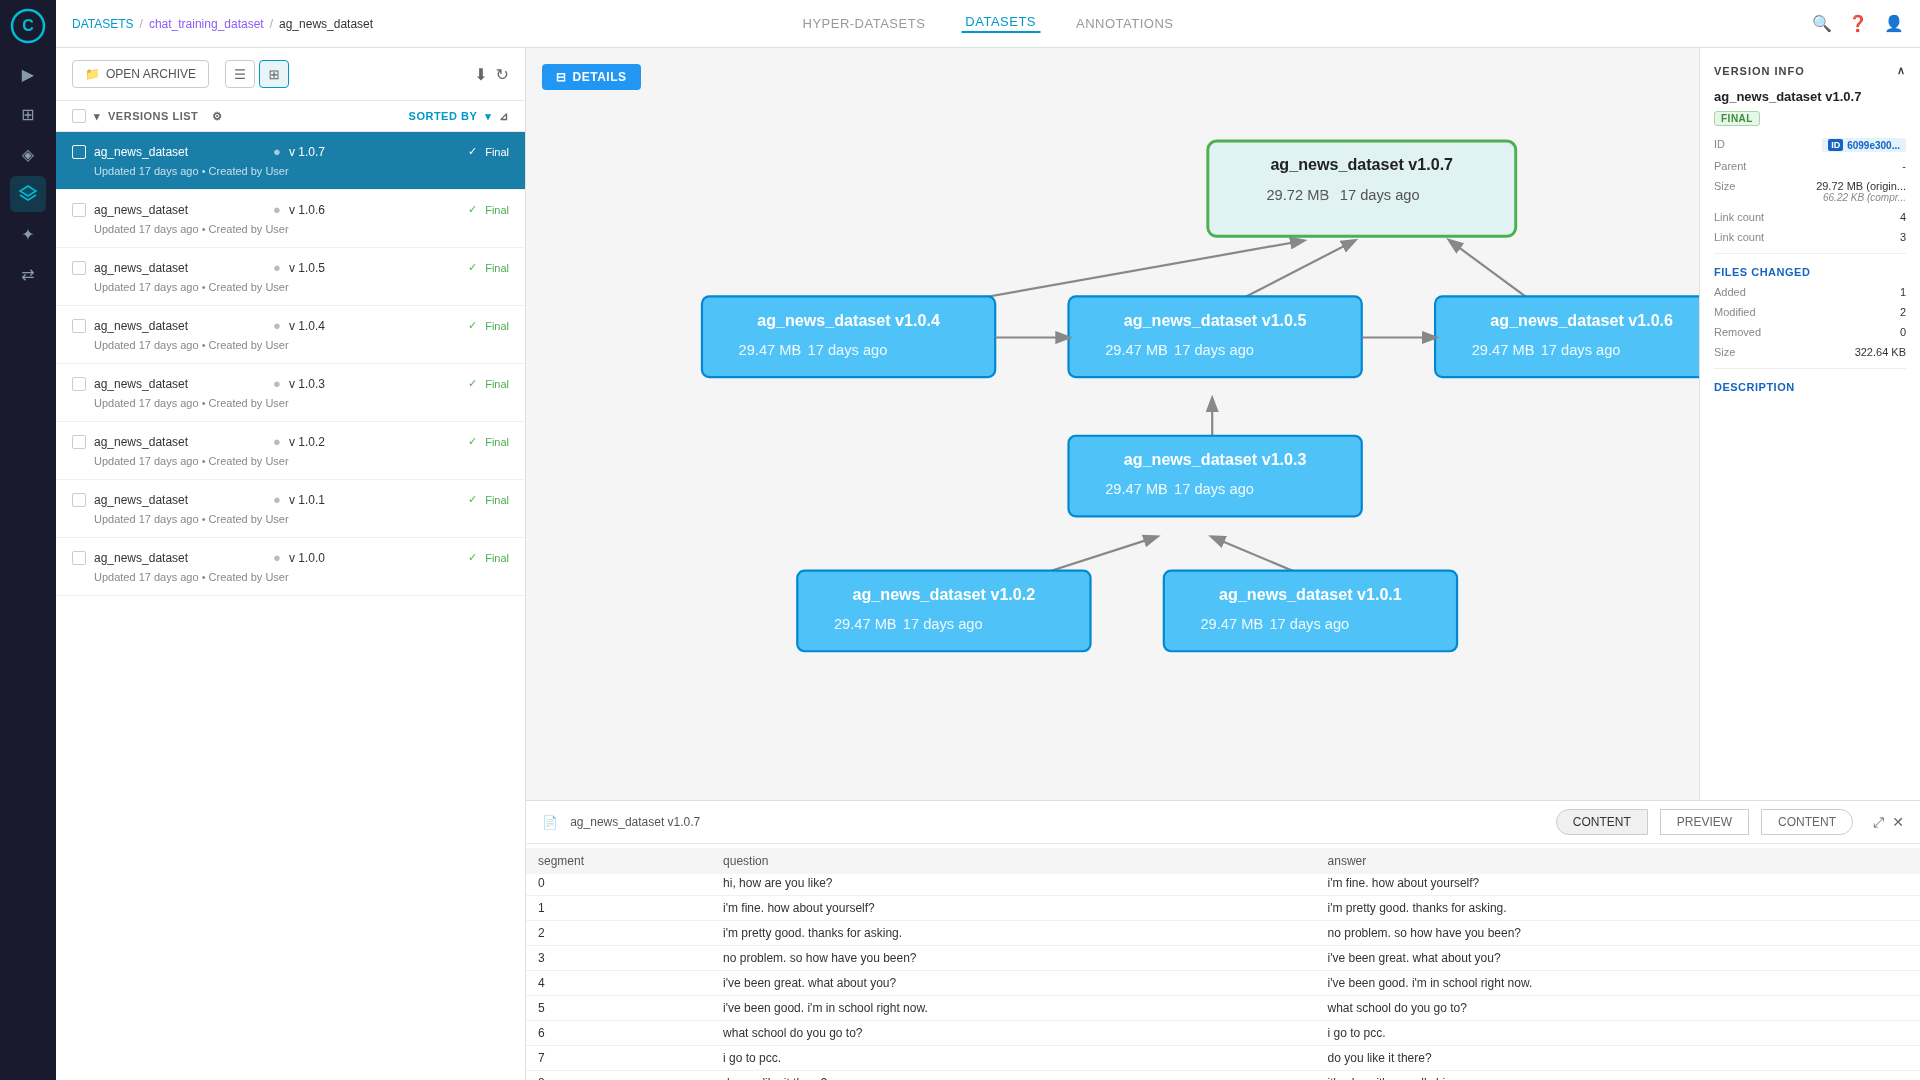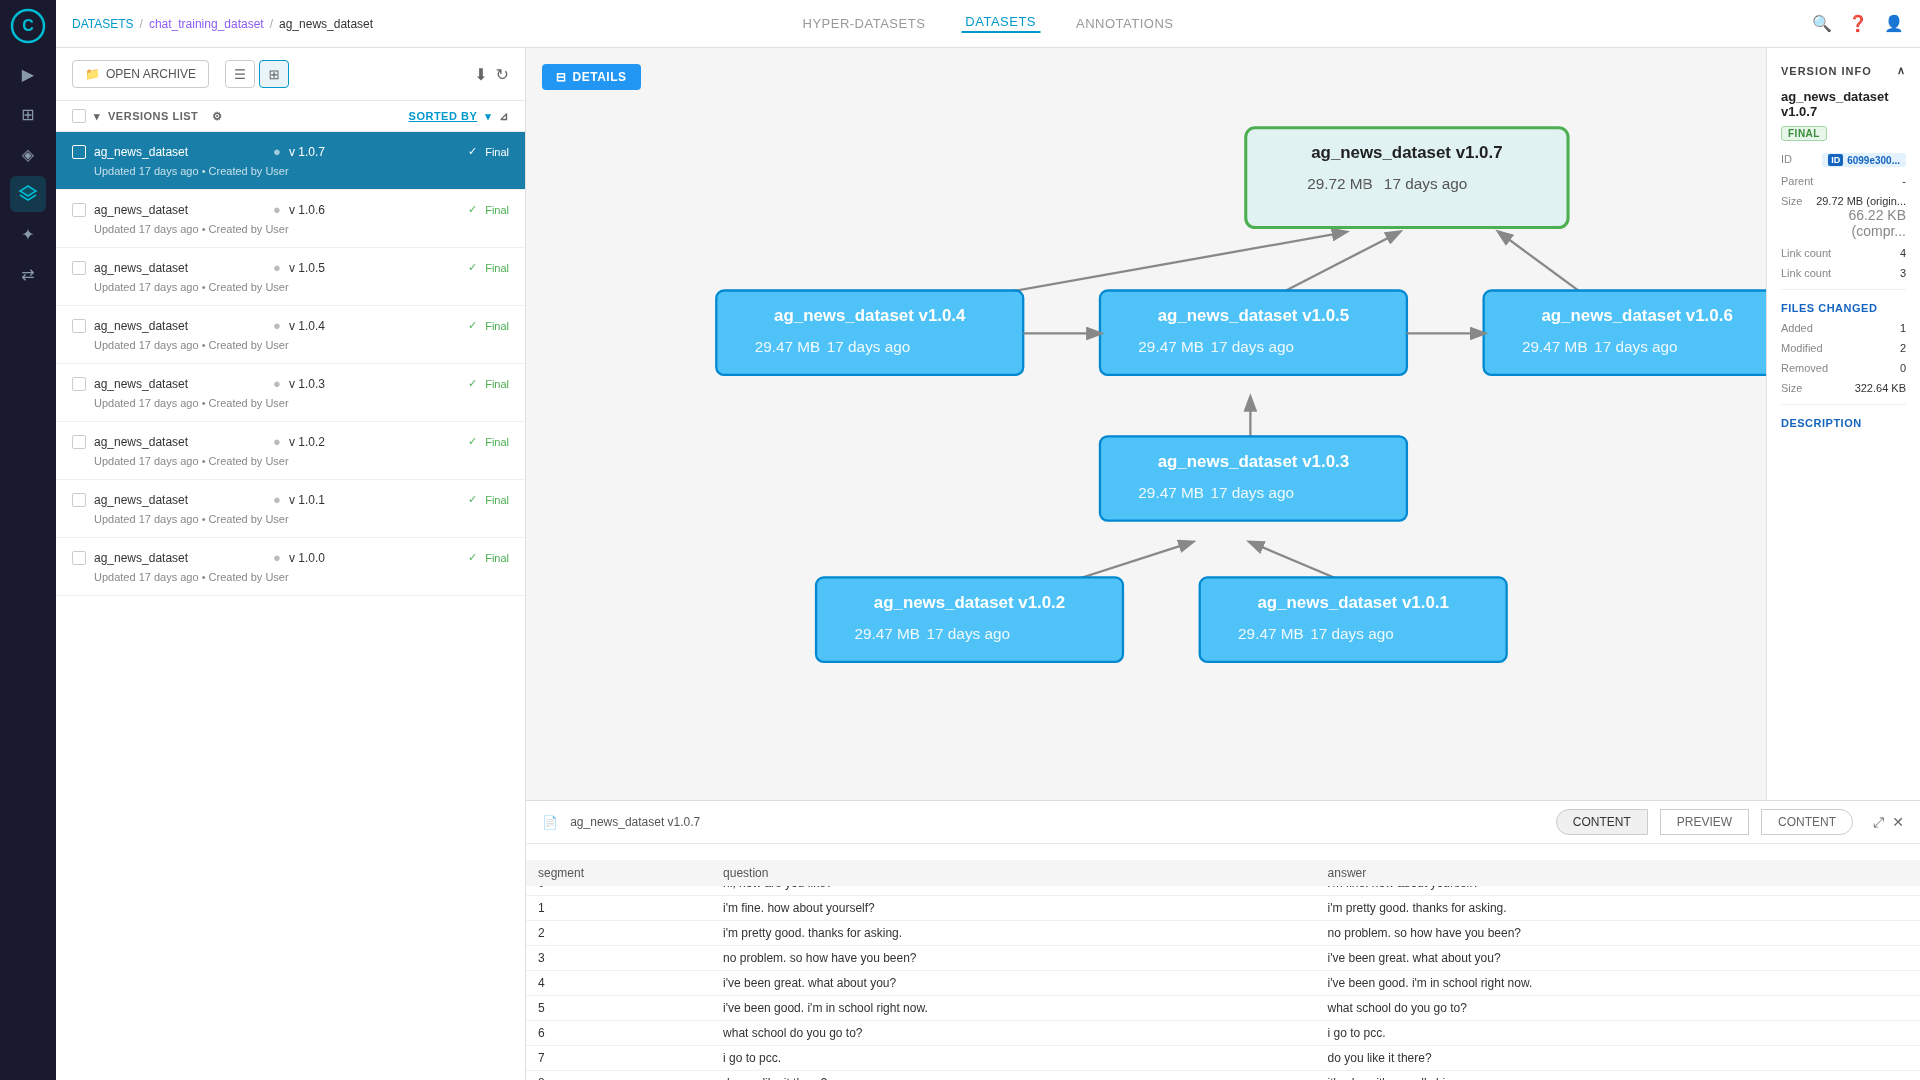--- a/index.html
+++ b/index.html
@@ -29,39 +29,39 @@
     .content-area { flex: 1; display: flex; overflow: hidden; }
 
     
     .left-panel { width: 470px; background: #fff; border-right: 1px solid #e0e0e0; display: flex; flex-direction: column; flex-shrink: 0; }
     .left-panel-toolbar { padding: 12px 16px; display: flex; align-items: center; gap: 8px; border-bottom: 1px solid #e8e8e8; }
     .btn-open-archive { display: flex; align-items: center; gap: 6px; padding: 6px 12px; border: 1px solid #ccc; border-radius: 4px; background: #fff; cursor: pointer; font-size: 12px; color: #555; }
     .btn-view { width: 30px; height: 28px; border: 1px solid #ccc; border-radius: 4px; background: #fff; cursor: pointer; display: flex; align-items: center; justify-content: center; color: #666; }
     .btn-view.active { background: #e8f4f8; border-color: #0099cc; }
     .versions-list-header { padding: 8px 16px; display: flex; align-items: center; gap: 8px; border-bottom: 1px solid #e8e8e8; font-size: 11px; color: #666; font-weight: 600; letter-spacing: 0.5px; }
     .versions-list-header .checkbox { width: 14px; height: 14px; border: 1px solid #ccc; border-radius: 2px; cursor: pointer; }
-    .sorted-by { margin-left: auto; color: #0099cc; cursor: pointer; text-decoration: underline; }
+    .sorted-by { margin-left: auto; color: #0099cc; cursor: pointer; }
     .filter-icon { cursor: pointer; color: #666; }
 
     
     .versions-list { flex: 1; overflow-y: auto; }
     .version-item { padding: 12px 16px; border-bottom: 1px solid #f0f0f0; cursor: pointer; display: flex; flex-direction: column; gap: 6px; }
     .version-item.selected { background: #1a7fa8; color: #fff; }
     .version-item-top { display: flex; align-items: center; gap: 8px; }
     .version-item-checkbox { width: 14px; height: 14px; border: 1px solid #ccc; border-radius: 2px; flex-shrink: 0; }
     .version-item.selected .version-item-checkbox { border-color: #fff; background: #1a7fa8; }
     .version-name { font-size: 12px; font-weight: 500; flex: 1; }
     .version-tag { font-size: 11px; font-weight: 500; }
     .version-item.selected .version-tag { color: #fff; }
     .version-tag:not(.selected-tag) { color: #4caf50; }
     .check-icon { color: #4caf50; font-size: 11px; }
     .version-item.selected .check-icon { color: #fff; }
     .version-meta { font-size: 11px; color: #888; padding-left: 22px; }
     .version-item.selected .version-meta { color: rgba(255,255,255,0.75); }
-    .right-panel { width: 154px; background: #fff; border-left: 1px solid #e0e0e0; flex-shrink: 0; padding: 16px 14px; overflow-y: auto; }
+    .right-panel { width: 221px; background: #fff; border-left: 1px solid #e0e0e0; flex-shrink: 0; padding: 16px 14px; overflow-y: auto; }
 
     
     .graph-area { flex: 1; position: relative; overflow: hidden; min-height: 350px; }
     .details-btn { position: absolute; top: 16px; left: 16px; display: flex; align-items: center; gap: 6px; padding: 6px 14px; background: #2196f3; color: #fff; border: none; border-radius: 4px; cursor: pointer; font-size: 12px; font-weight: 600; letter-spacing: 0.5px; }
 
     
     .graph-svg { width: 100%; height: 100%; }
 
     
     .bottom-panel { height: 280px; border-top: 1px solid #ddd; background: #fff; display: flex; flex-direction: column; }
@@ -71,21 +71,21 @@
     .tab-btn { padding: 5px 16px; border: 1px solid #ccc; background: #fff; cursor: pointer; font-size: 12px; color: #666; }
     .tab-btn:first-child { border-radius: 20px 0 0 20px; }
     .tab-btn:last-child { border-radius: 0 20px 20px 0; }
     .tab-btn.active { background: #f0f0f0; color: #333; font-weight: 500; }
     .bottom-panel-icons { display: flex; gap: 8px; margin-left: 8px; }
     .bp-icon { cursor: pointer; color: #666; font-size: 14px; }
 
     
     .data-table { flex: 1; overflow-y: auto; }
     .data-table table { width: 100%; border-collapse: collapse; font-size: 12px; }
-    .data-table th { padding: 6px 12px; text-align: left; background: #f5f5f5; border-bottom: 1px solid #e0e0e0; color: #555; font-weight: 500; position: sticky; top: 16px; }
+    .data-table th { padding: 6px 12px; text-align: left; background: #f5f5f5; border-bottom: 1px solid #e0e0e0; color: #555; font-weight: 500; position: sticky; top: 4px; }
     .data-table td { padding: 5px 12px; border-bottom: 1px solid #f0f0f0; color: #333; }
 
     
     .rp-title { font-size: 11px; font-weight: 700; letter-spacing: 1px; color: #444; text-transform: uppercase; margin-bottom: 12px; display: flex; align-items: center; justify-content: space-between; }
     .rp-version-name { font-size: 13px; font-weight: 600; color: #222; margin-bottom: 6px; }
     .rp-badge { display: inline-block; background: #e8f5e9; color: #388e3c; border: 1px solid #a5d6a7; border-radius: 3px; font-size: 10px; font-weight: 700; padding: 1px 6px; letter-spacing: 0.5px; margin-bottom: 12px; }
     .rp-field { display: flex; justify-content: space-between; align-items: flex-start; margin-bottom: 8px; font-size: 11px; }
     .rp-label { color: #888; }
     .rp-value { color: #333; font-weight: 500; text-align: right; max-width: 110px; }
     .rp-id-badge { background: #e3f2fd; color: #1565c0; border-radius: 3px; padding: 1px 6px; font-size: 10px; font-weight: 600; display: flex; align-items: center; gap: 4px; }
@@ -346,21 +346,21 @@
             </span>
           </div>
           <div class="rp-field">
             <span class="rp-label">Parent</span>
             <span class="rp-value">-</span>
           </div>
           <div class="rp-field">
             <span class="rp-label">Size</span>
             <span class="rp-value">
               <div>29.72 MB (origin...</div>
-              <div style="color:#888;font-size:14px;">66.22 KB (compr...</div>
+              <div style="color:#888;font-size:10px;font-style:italic;">66.22 KB (compr...</div>
             </span>
           </div>
           <div class="rp-field">
             <span class="rp-label">Link count</span>
             <span class="rp-value">4</span>
           </div>
           <div class="rp-field">
             <span class="rp-label">Link count</span>
             <span class="rp-value">3</span>
           </div>

